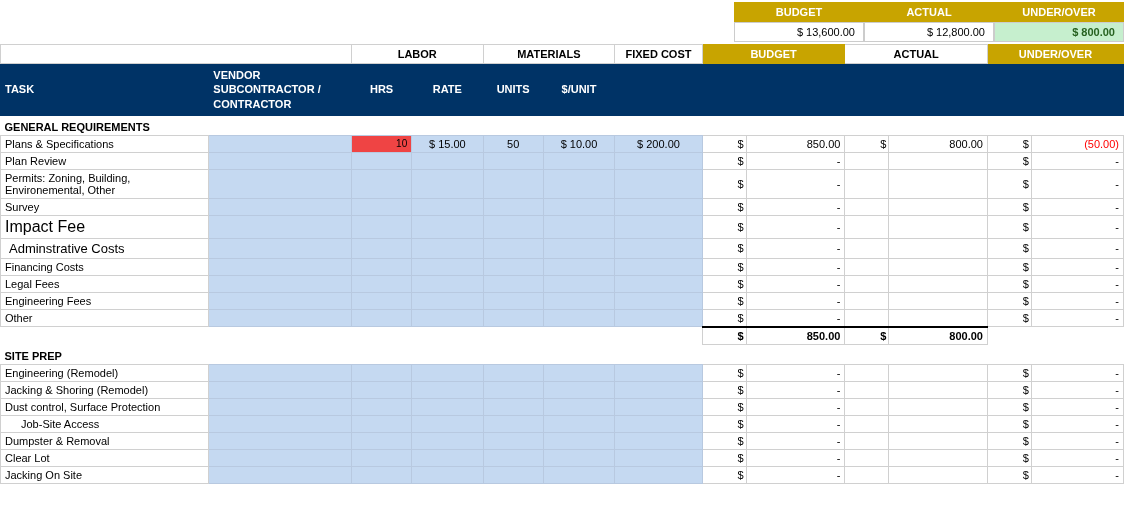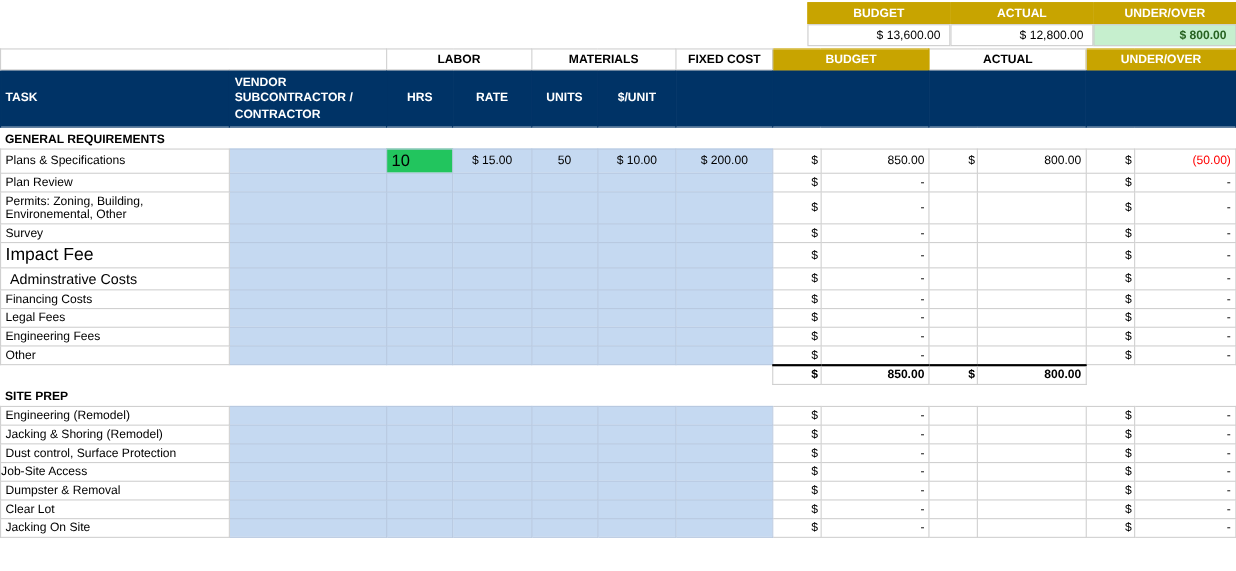--- a/index.html
+++ b/index.html
@@ -79,21 +79,21 @@
         <th colspan="2" style="background:#003366; color:#fff; text-align:center; padding:4px; border:1px solid #003366; font-size:11px;"></th>
       </tr>
     </thead>
     <tbody id="table-body">
     <tr>
           <td colspan="13" style="font-weight:bold; font-size:11px; padding:5px 4px 2px 4px; border:none; background:#fff;">GENERAL REQUIREMENTS</td>
         </tr>
         <tr>
       <td style="border:1px solid #d0d0d0; padding:2px 4px; font-size:11px;">Plans &amp; Specifications</td>
       <td style="background:#c5d9f1; border:1px solid #b8c9e0; padding:2px 4px; text-align:center; font-size:11px;"></td>
-      <td style="background:#22c55e; border:1px solid #b8c9e0; padding:2px 4px; text-align:left; font-size:15px;">10</td>
+      <td style="background:#ef4444; border:1px solid #b8c9e0; padding:2px 4px; text-align:right; font-size:10px;">10</td>
       <td style="background:#c5d9f1; border:1px solid #b8c9e0; padding:2px 4px; text-align:center; font-size:11px;">$ 15.00</td>
       <td style="background:#c5d9f1; border:1px solid #b8c9e0; padding:2px 4px; text-align:center; font-size:11px;">50</td>
       <td style="background:#c5d9f1; border:1px solid #b8c9e0; padding:2px 4px; text-align:center; font-size:11px;">$ 10.00</td>
       <td style="background:#c5d9f1; border:1px solid #b8c9e0; padding:2px 4px; text-align:center; font-size:11px;">$ 200.00</td>
       <td style="border:1px solid #d0d0d0; padding:2px 2px; font-size:11px; text-align:right; width:40px;">$</td>
       <td style="border:1px solid #d0d0d0; padding:2px 4px; font-size:11px; text-align:right;">850.00</td>
       <td style="border:1px solid #d0d0d0; padding:2px 2px; font-size:11px; text-align:right; width:40px;">$</td>
       <td style="border:1px solid #d0d0d0; padding:2px 4px; font-size:11px; text-align:right;">800.00</td>
       <td style="border:1px solid #d0d0d0; padding:2px 2px; font-size:11px; text-align:right; width:40px;">$</td>
       <td style="border:1px solid #d0d0d0; padding:2px 4px; font-size:11px; text-align:right; color:red;">(50.00)</td>
@@ -283,21 +283,21 @@
       <td style="background:#c5d9f1; border:1px solid #b8c9e0; padding:2px 4px; text-align:center; font-size:11px;"></td>
       <td style="background:#c5d9f1; border:1px solid #b8c9e0; padding:2px 4px; text-align:center; font-size:11px;"></td>
       <td style="border:1px solid #d0d0d0; padding:2px 2px; font-size:11px; text-align:right; width:40px;">$</td>
       <td style="border:1px solid #d0d0d0; padding:2px 4px; font-size:11px; text-align:right;">-</td>
       <td style="border:1px solid #d0d0d0; padding:2px 2px; font-size:11px; text-align:right; width:40px;"></td>
       <td style="border:1px solid #d0d0d0; padding:2px 4px; font-size:11px; text-align:right;"></td>
       <td style="border:1px solid #d0d0d0; padding:2px 2px; font-size:11px; text-align:right; width:40px;">$</td>
       <td style="border:1px solid #d0d0d0; padding:2px 4px; font-size:11px; text-align:right; ">-</td>
     </tr>
         <tr>
-      <td style="border:1px solid #d0d0d0; padding:2px 0; font-size:11px;">Job-Site Access</td>
+      <td style="border:1px solid #d0d0d0; padding:2px 20px; font-size:11px;">Job-Site Access</td>
       <td style="background:#c5d9f1; border:1px solid #b8c9e0; padding:2px 4px; text-align:center; font-size:11px;"></td>
       <td style="background:#c5d9f1; border:1px solid #b8c9e0; padding:2px 4px; text-align:center; font-size:11px;"></td>
       <td style="background:#c5d9f1; border:1px solid #b8c9e0; padding:2px 4px; text-align:center; font-size:11px;"></td>
       <td style="background:#c5d9f1; border:1px solid #b8c9e0; padding:2px 4px; text-align:center; font-size:11px;"></td>
       <td style="background:#c5d9f1; border:1px solid #b8c9e0; padding:2px 4px; text-align:center; font-size:11px;"></td>
       <td style="background:#c5d9f1; border:1px solid #b8c9e0; padding:2px 4px; text-align:center; font-size:11px;"></td>
       <td style="border:1px solid #d0d0d0; padding:2px 2px; font-size:11px; text-align:right; width:40px;">$</td>
       <td style="border:1px solid #d0d0d0; padding:2px 4px; font-size:11px; text-align:right;">-</td>
       <td style="border:1px solid #d0d0d0; padding:2px 2px; font-size:11px; text-align:right; width:40px;"></td>
       <td style="border:1px solid #d0d0d0; padding:2px 4px; font-size:11px; text-align:right;"></td>

